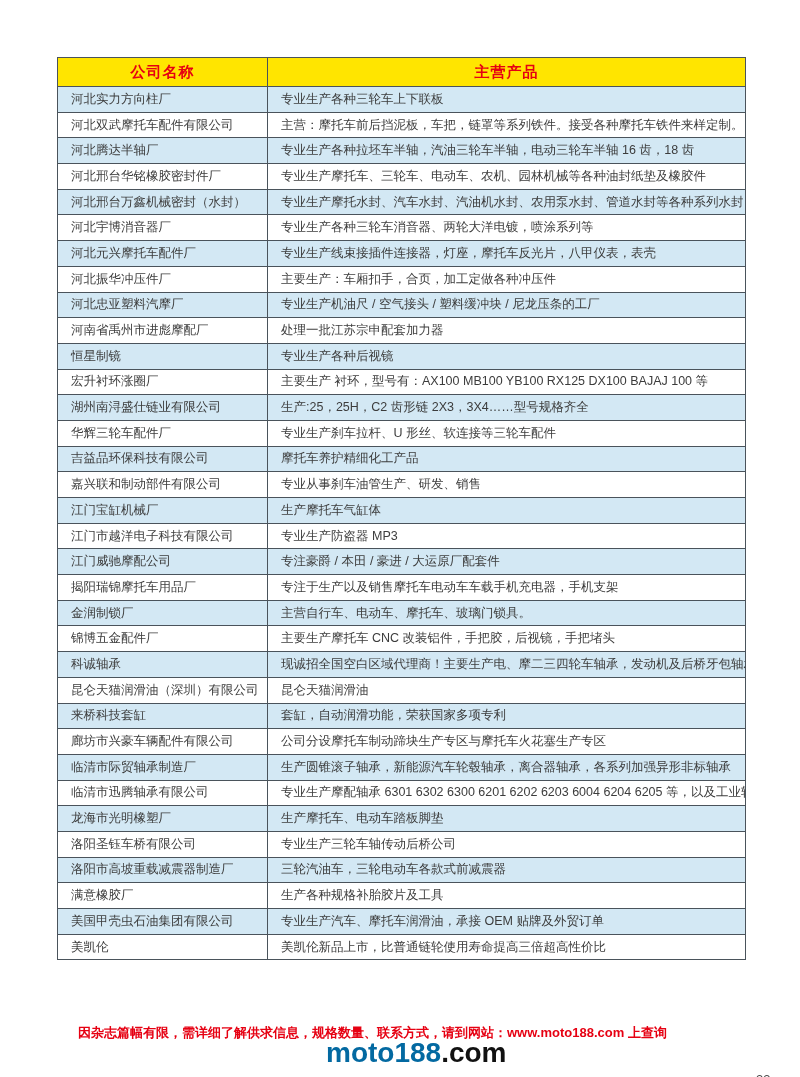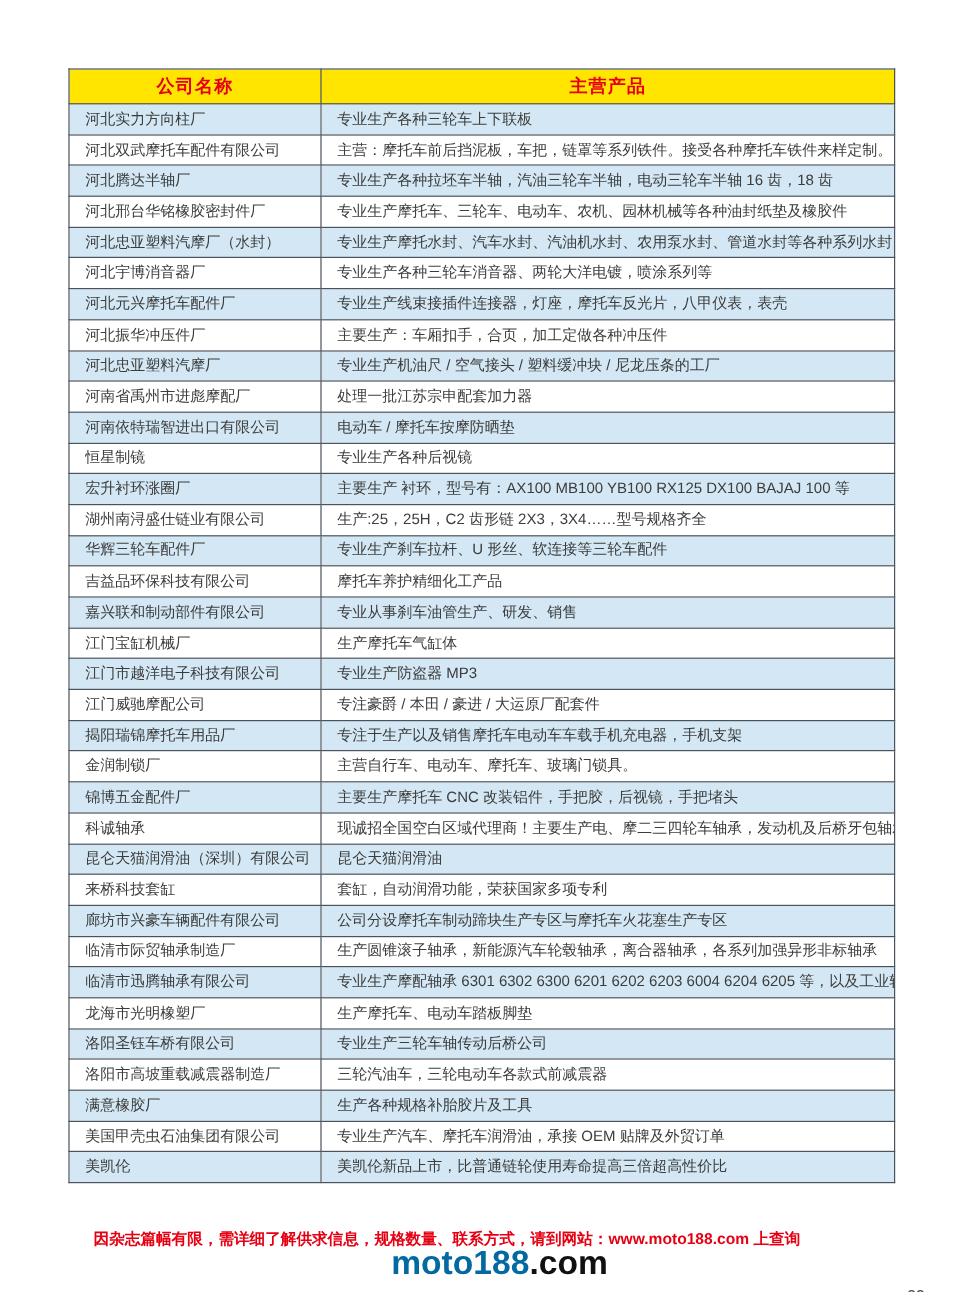--- a/index.html
+++ b/index.html
@@ -98,21 +98,21 @@
       <td>河北腾达半轴厂</td>
       <td>专业生产各种拉坯车半轴，汽油三轮车半轴，电动三轮车半轴 16 齿，18 齿</td>
     </tr>
 
     <tr>
       <td>河北邢台华铭橡胶密封件厂</td>
       <td>专业生产摩托车、三轮车、电动车、农机、园林机械等各种油封纸垫及橡胶件</td>
     </tr>
 
     <tr>
-      <td>河北忠亚塑料汽摩厂（水封）</td>
+      <td>河北邢台万鑫机械密封（水封）</td>
       <td>专业生产摩托水封、汽车水封、汽油机水封、农用泵水封、管道水封等各种系列水封</td>
     </tr>
 
     <tr>
       <td>河北宇博消音器厂</td>
       <td>专业生产各种三轮车消音器、两轮大洋电镀，喷涂系列等</td>
     </tr>
 
     <tr>
       <td>河北元兴摩托车配件厂</td>
@@ -128,24 +128,20 @@
       <td>河北忠亚塑料汽摩厂</td>
       <td>专业生产机油尺 / 空气接头 / 塑料缓冲块 / 尼龙压条的工厂</td>
     </tr>
 
 
     <tr>
       <td>河南省禹州市进彪摩配厂</td>
       <td>处理一批江苏宗申配套加力器</td>
     </tr>
 
-    <tr>
-      <td>河南依特瑞智进出口有限公司</td>
-      <td>电动车 / 摩托车按摩防晒垫</td>
-    </tr>
 
     <tr>
       <td>恒星制镜</td>
       <td>专业生产各种后视镜</td>
     </tr>
 
     <tr>
       <td>宏升衬环涨圈厂</td>
       <td>主要生产 衬环，型号有：AX100  MB100 YB100 RX125 DX100 BAJAJ 100 等</td>
     </tr>

